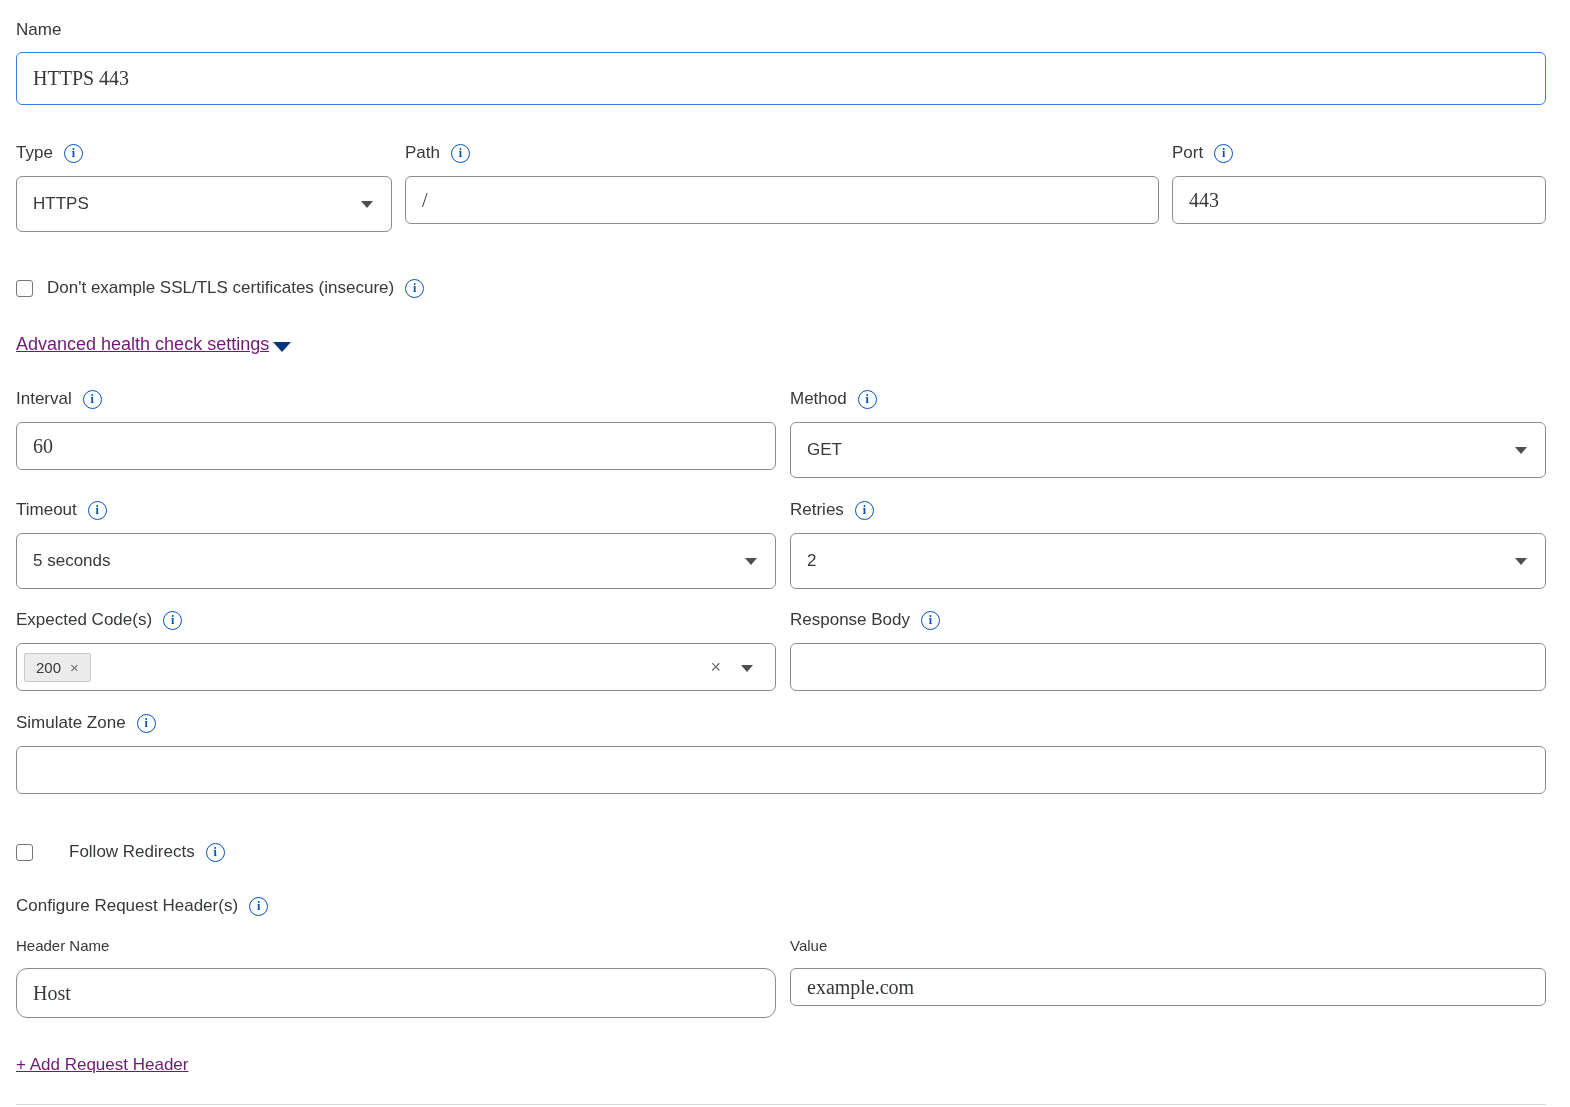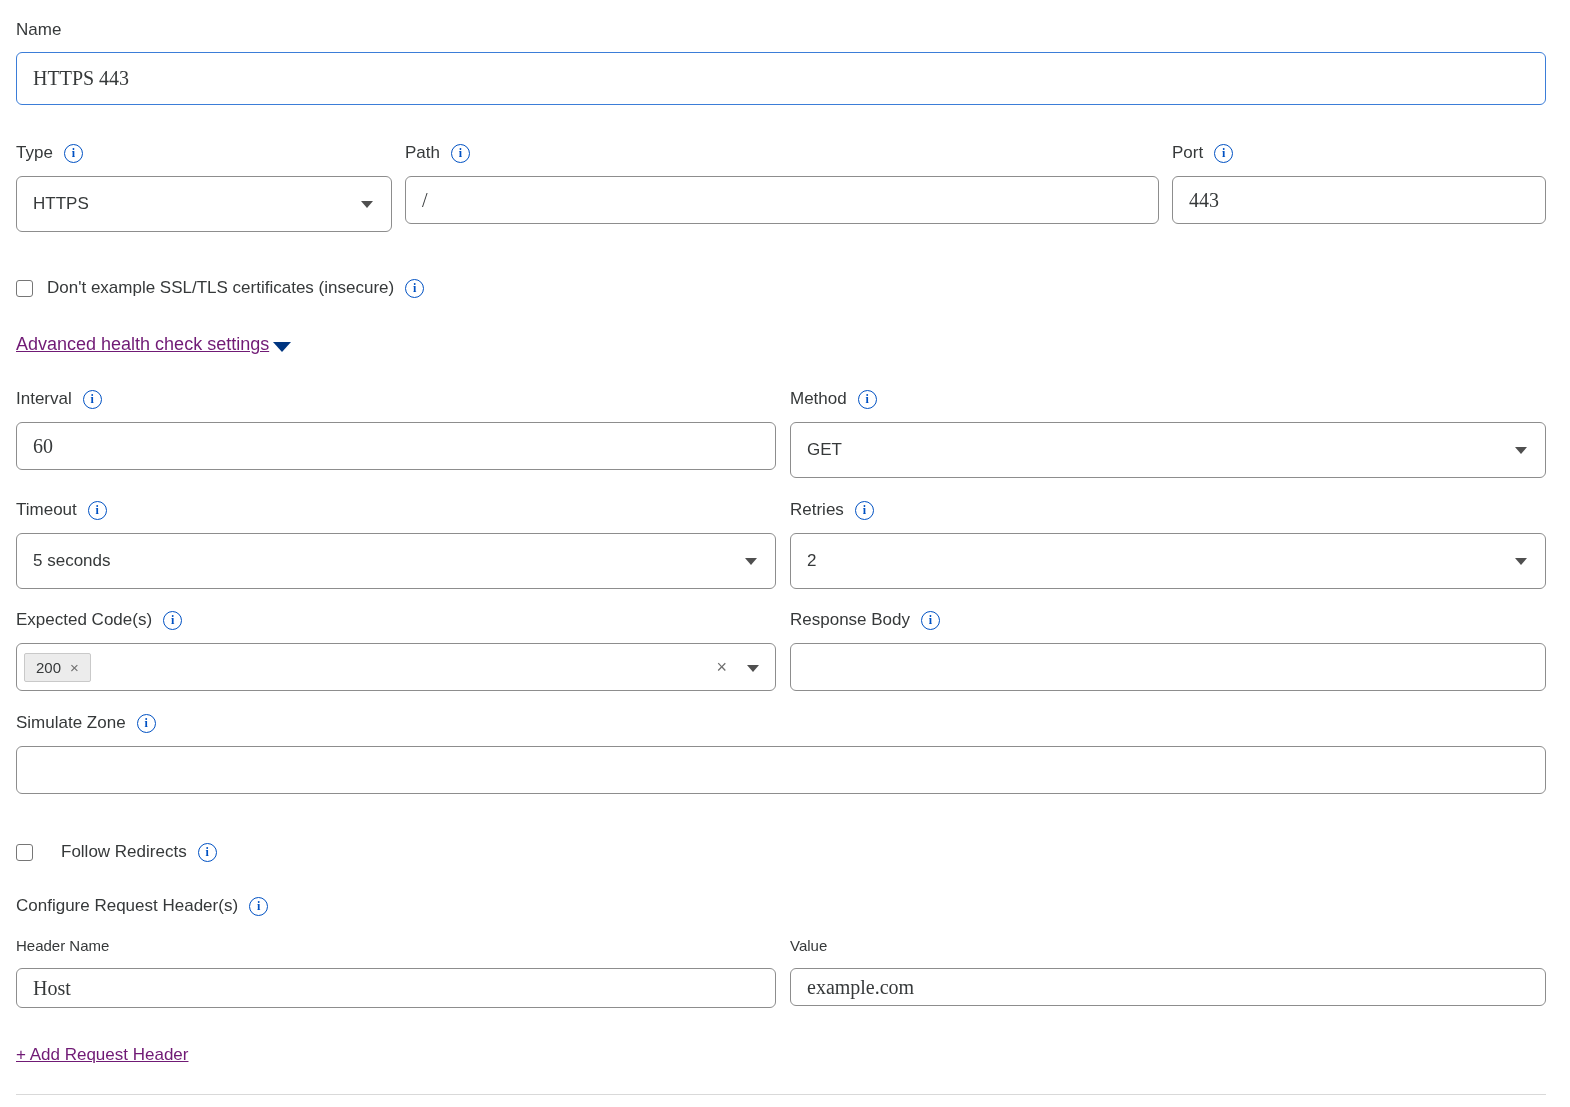--- a/index.html
+++ b/index.html
@@ -52,21 +52,21 @@
   .link { color: #701a75; text-decoration: underline; cursor: pointer; display: inline-flex; align-items: center; }
   .link-caret {
     display: inline-block; width: 0; height: 0; margin-left: 4px; margin-top: 4px;
     border-left: 9px solid transparent; border-right: 9px solid transparent;
     border-top: 10px solid #003681;
   }
 
   .multiselect {
     position: relative; width: 100%; height: 48px;
     border: 1px solid #8d8d8d; border-radius: 6px; background: #fff;
-    display: flex; align-items: center; padding: 0 16px 0 7px; cursor: pointer;
+    display: flex; align-items: center; padding: 0 22px 0 7px; cursor: pointer;
   }
   .tag-chip {
     display: inline-flex; align-items: center; gap: 9px;
     background: #ececec; border: 1px solid #c9c9c9; border-radius: 2px;
     padding: 5px 11px; font-size: 15px; color: #36393a;
   }
   .tag-chip .tag-x { color: #6f6f6f; font-size: 15px; cursor: pointer; }
   .ms-controls { margin-left: auto; display: flex; align-items: center; }
   .ms-clear { color: #6f6f6f; font-size: 18px; cursor: pointer; margin-right: 20px; }
   .ms-caret { position: static; margin-top: 2px; }
@@ -219,35 +219,35 @@
     <div class="label-row">
       <span class="lbl">Simulate Zone</span>
       <span class="info-icon">i</span>
     </div>
     <input class="text-input" type="text" value="" style="">
   </div>
 
   
   <div class="checkbox-row sec-check2">
     <span class="checkbox"></span>
-    <span style="margin-left:28px;">Follow Redirects</span>
+    <span style="margin-left:36px;">Follow Redirects</span>
     <span class="info-icon">i</span>
   </div>
 
   
   <div class="label-row sec-confhdr">
     <span class="lbl">Configure Request Header(s)</span>
     <span class="info-icon">i</span>
   </div>
 
   
   <div class="row-grid-2 sec-hdrrow">
     <div class="field">
       <div class="small-label">Header Name</div>
-      <input class="text-input" type="text" style="height: 40px;" value="Host">
+      <input class="text-input" type="text" style="height: 50px; border-radius: 11px;" value="Host">
     </div>
     <div class="field">
       <div class="small-label">Value</div>
       <input class="text-input" type="text" style="height: 38px;" value="example.com">
     </div>
   </div>
 
   
   <div class="sec-addlink">
     <span class="link">

